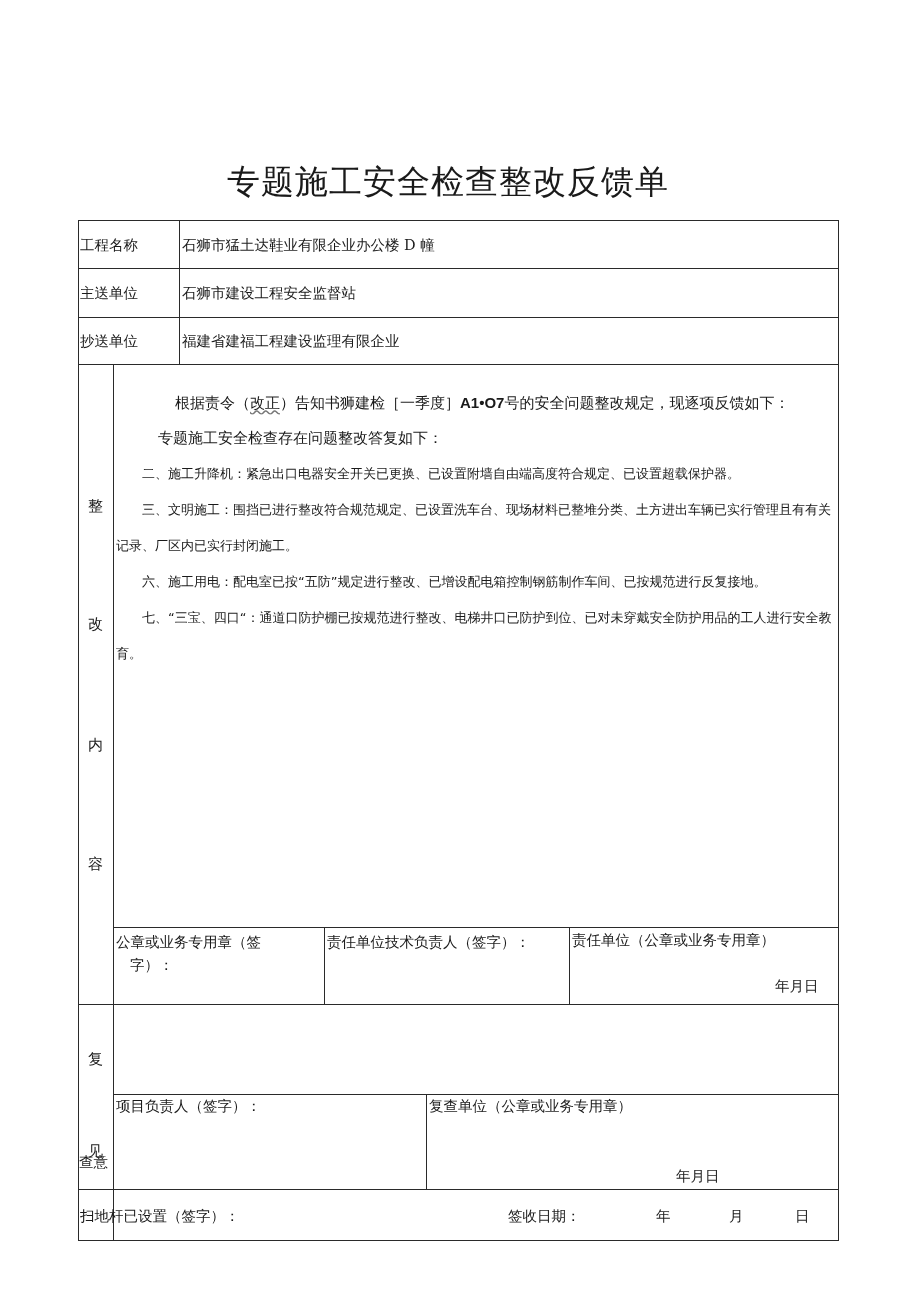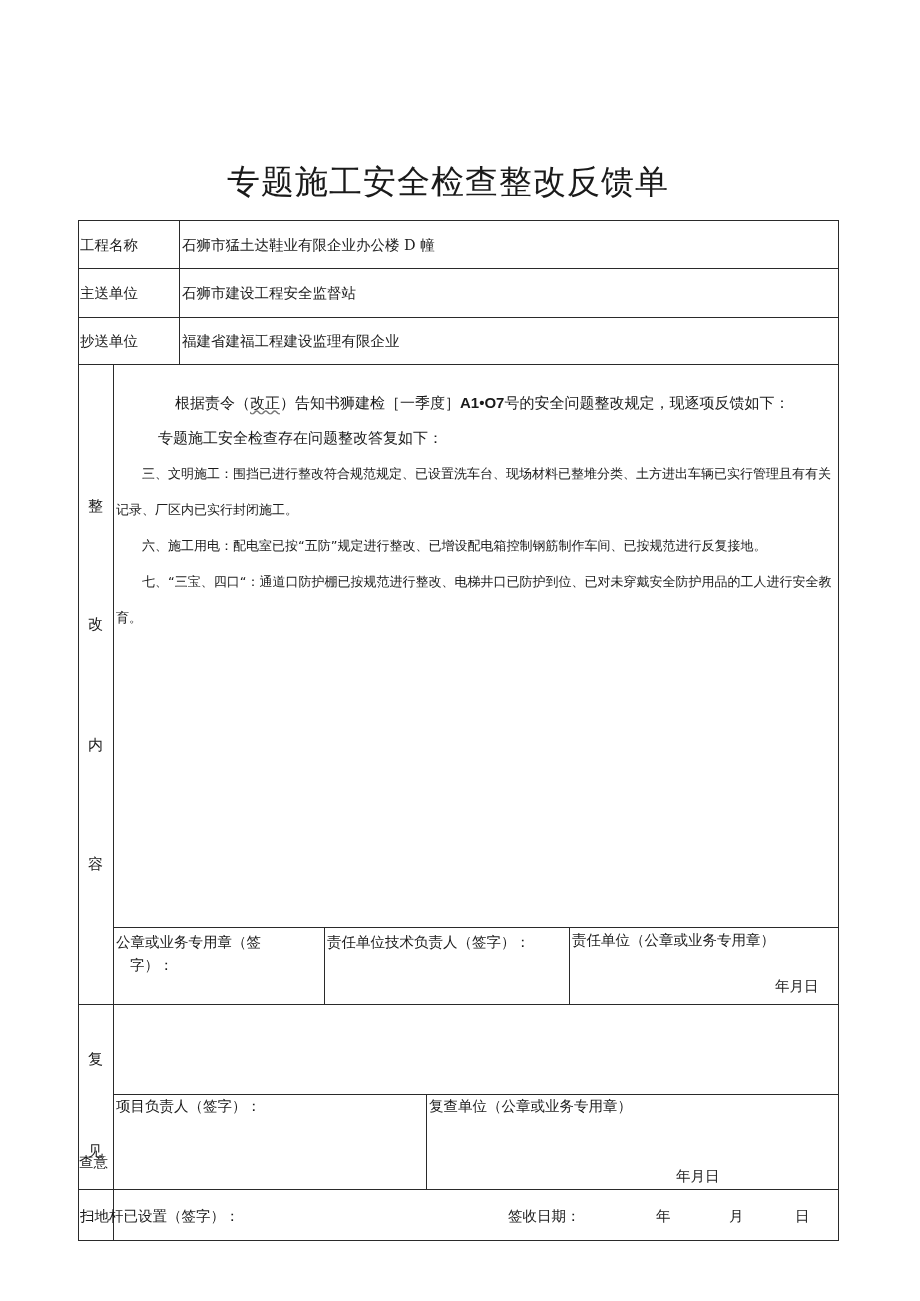--- a/index.html
+++ b/index.html
@@ -58,20 +58,21 @@
 <div class="vlabel" style="top:615px;">改</div>
 <div class="vlabel" style="top:736px;">内</div>
 <div class="vlabel" style="top:855px;">容</div>
 
 <div class="intro" style="left:175px; top:394px;">
   <span>根据责令（</span><u class="wavy">改正</u><span>）告知书狮建检［一季度］</span><b class="num">A1•O7</b><span>号的安全问题整改规定，现逐项反馈如下：</span>
 </div>
 <div class="intro" style="left:158px; top:429px;">专题施工安全检查存在问题整改答复如下：</div>
 
 <div class="para" style="top:456px;">
+  <p>二、施工升降机：紧急出口电器安全开关已更换、已设置附墙自由端高度符合规定、已设置超载保护器。</p>
   <p>三、文明施工：围挡已进行整改符合规范规定、已设置洗车台、现场材料已整堆分类、土方进出车辆已实行管理且有有关记录、厂区内已实行封闭施工。</p>
   <p>六、施工用电：配电室已按“五防”规定进行整改、已增设配电箱控制钢筋制作车间、已按规范进行反复接地。</p>
   <p>七、“三宝、四口“：通道口防护棚已按规范进行整改、电梯井口已防护到位、已对未穿戴安全防护用品的工人进行安全教育。</p>
 </div>
 
 <div class="b h" style="left:113px; top:927px; width:726px;"></div>
 <div class="b v" style="left:324px; top:927px; height:77px;"></div>
 <div class="b v" style="left:569px; top:927px; height:77px;"></div>
 
 <div class="txt" style="left:116px; top:932px;">公章或业务专用章（签</div>

